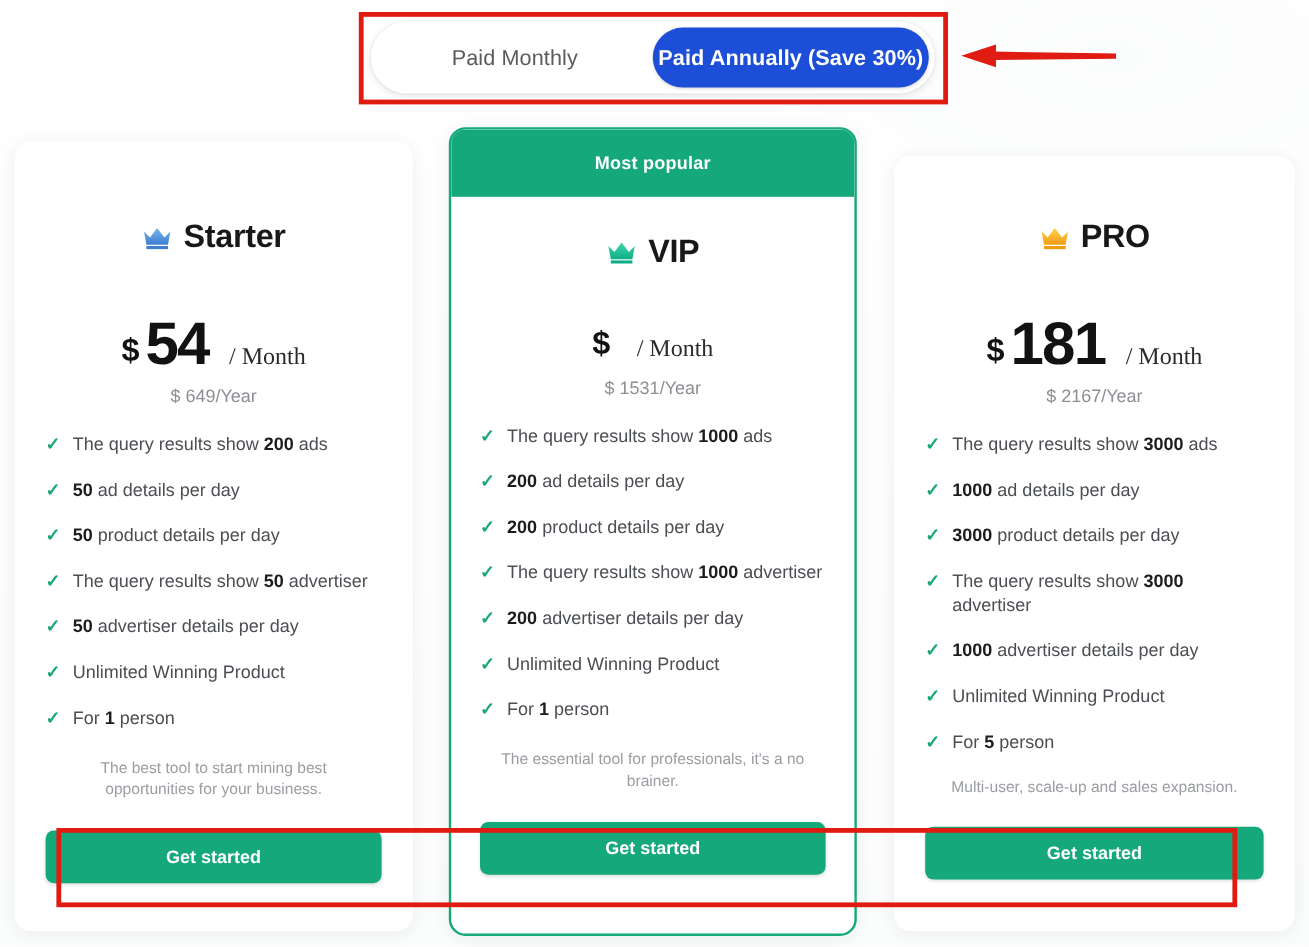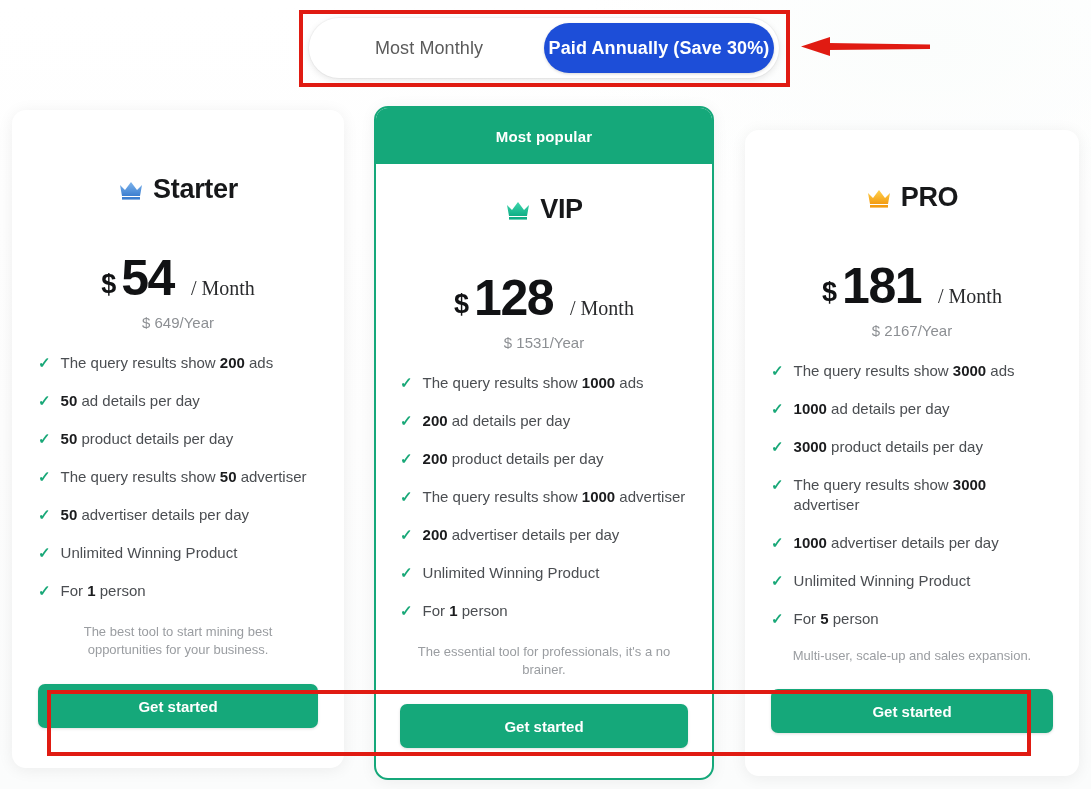--- a/index.html
+++ b/index.html
@@ -81,21 +81,21 @@
     border-radius: 14px;
   }
 
   .card.plain {
     box-shadow: 0 2px 16px rgba(0,0,0,0.065);
   }
 
   
   .card-starter {
     left: 12px;
-    top: 110px;
+    top: 118px;
     width: 332px;
     height: 658px;
   }
 
   
   .card-vip {
     left: 374px;
     top: 106px;
     width: 340px;
     height: 674px;
@@ -284,21 +284,21 @@
     height: 26px;
     pointer-events: none;
   }
 </style>
 </head>
 <body>
 
 <div class="page-bg"></div>
 
 <div class="toggle-wrap">
-  <div class="toggle-opt inactive">Most Monthly</div>
+  <div class="toggle-opt inactive">Paid Monthly</div>
   <div class="toggle-opt active">Paid Annually (Save 30%)</div>
 </div>
 
 <div class="cards">
 
   <div class="card card-plain card-starter plain">
     <div class="card-body">
       <div class="plan-title">
         <svg class="crown" viewBox="0 0 26 22">
           <defs>
@@ -371,21 +371,20 @@
             </linearGradient>
           </defs>
           <path d="M2 6 L7 11 L13 3 L19 11 L24 6 L22 17 L4 17 Z" fill="url(#gvip)"></path>
           <rect x="4" y="18" width="18" height="2.6" fill="#0fae86"></rect>
         </svg>
         <span>VIP</span>
       </div>
 
       <div class="price-row">
         <span class="currency">$</span>
-        <span class="amount">128</span>
         <span class="period">/ Month</span>
       </div>
       <div class="year-price">$ 1531/Year</div>
 
       <ul class="features">
           <li class="feature">
             <span class="tick">✓</span>
             <span>The query results show <b>1000</b> ads</span>
           </li>
           <li class="feature">

